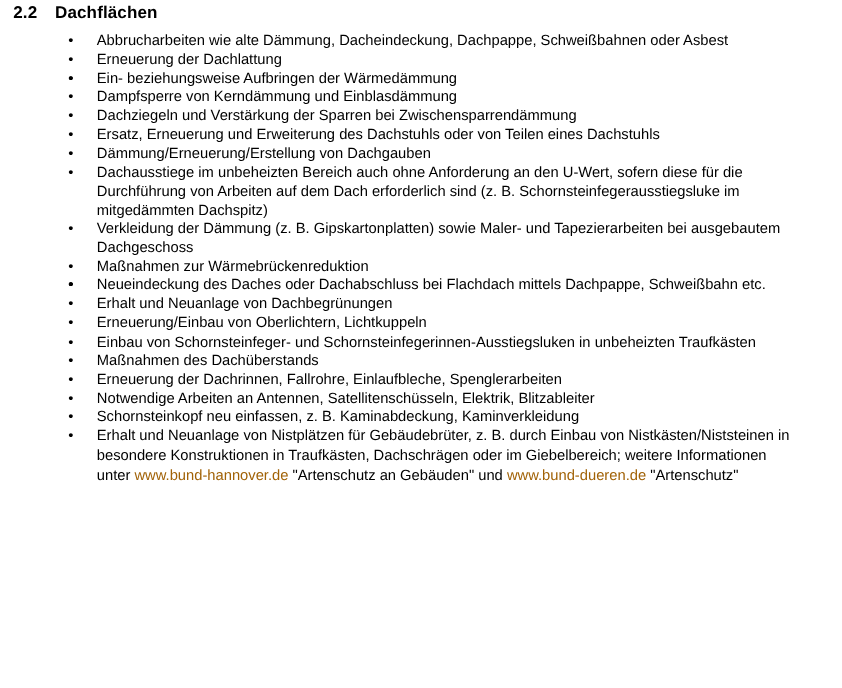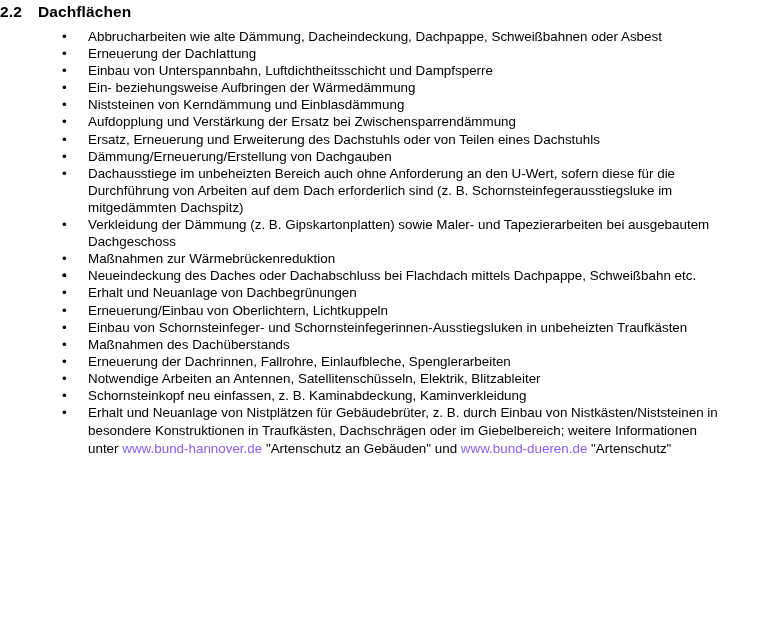--- a/index.html
+++ b/index.html
@@ -15,21 +15,21 @@
     overflow: hidden;
   }
   .page {
     position: relative;
     width: 765px;
     height: 625px;
     background: #ffffff;
   }
   .heading {
     position: absolute;
-    left: 0;
+    left: 12px;
     top: 2px;
     font-size: 15.5px;
     font-weight: bold;
     line-height: 20px;
     white-space: nowrap;
     letter-spacing: 0.1px;
   }
   .heading .num {
     display: inline-block;
     width: 38px;
@@ -66,21 +66,21 @@
   ul.bullets > li.wide {
     line-height: 18.2px;
   }
   ul.bullets > li.wide .marker {
     line-height: 18.2px;
   }
   .txt {
     display: inline;
   }
   a.link, .link {
-    color: #8b5cf6;
+    color: #a16207;
     text-decoration: none;
   }
 </style>
 </head>
 <body>
 
 <div class="page">
 
   <div class="heading">
     <span class="num">2.2</span><span class="title">Dachflächen</span>
@@ -93,36 +93,35 @@
       <span class="txt">Abbrucharbeiten wie alte Dämmung, Dacheindeckung, Dachpappe, Schweißbahnen oder Asbest</span>
     </li>
 
     <li>
       <span class="marker">•</span>
       <span class="txt">Erneuerung der Dachlattung</span>
     </li>
 
     <li>
       <span class="marker">•</span>
-      <span class="txt">Einbau von Unterspannbahn, Luftdichtheitsschicht und Dampfsperre</span>
     </li>
 
     <li>
       <span class="marker">•</span>
       <span class="txt">Ein- beziehungsweise Aufbringen der Wärmedämmung</span>
     </li>
 
     <li>
       <span class="marker">•</span>
-      <span class="txt">Niststeinen von Kerndämmung und Einblasdämmung</span>
-    </li>
-
-    <li>
-      <span class="marker">•</span>
-      <span class="txt">Aufdopplung und Verstärkung der Ersatz bei Zwischensparrendämmung</span>
+      <span class="txt">Dampfsperre von Kerndämmung und Einblasdämmung</span>
+    </li>
+
+    <li>
+      <span class="marker">•</span>
+      <span class="txt">Dachziegeln und Verstärkung der Sparren bei Zwischensparrendämmung</span>
     </li>
 
     <li>
       <span class="marker">•</span>
       <span class="txt">Ersatz, Erneuerung und Erweiterung des Dachstuhls oder von Teilen eines Dachstuhls</span>
     </li>
 
     <li>
       <span class="marker">•</span>
       <span class="txt">Dämmung/Erneuerung/Erstellung von Dachgauben</span>

